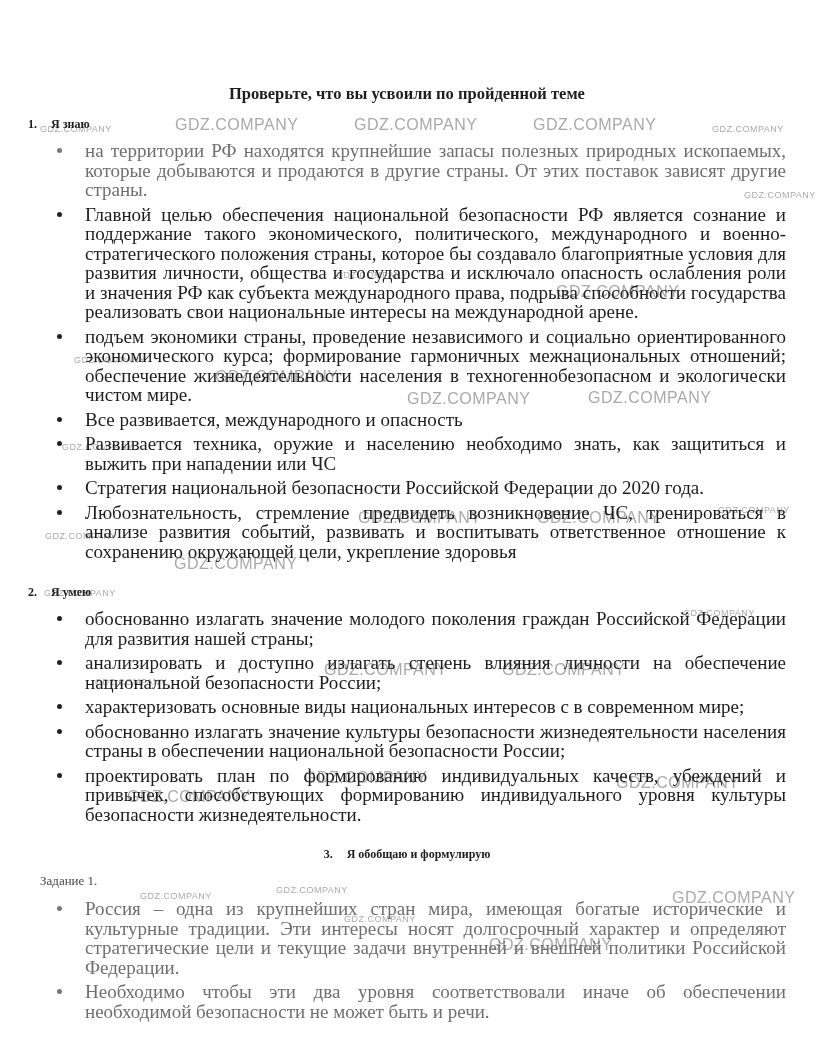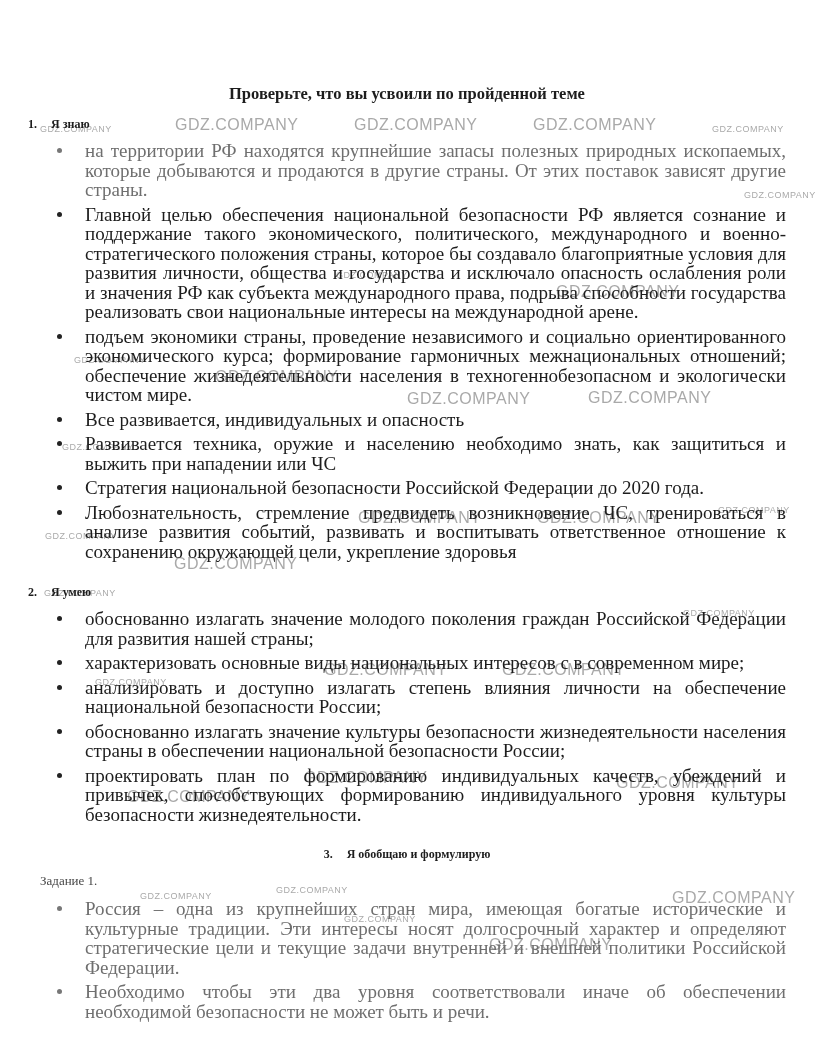--- a/index.html
+++ b/index.html
@@ -143,35 +143,35 @@
 
     <h1 class="title">Проверьте, что вы усвоили по пройденной теме</h1>
 
     <div class="heading">
       <span>1.</span><span class="hgap"></span><span>Я знаю</span>
     </div>
     <ul class="list">
       <li class="item faded"><span>на территории РФ находятся крупнейшие запасы полезных природных ископаемых, которые добываются и продаются в другие страны. От этих поставок зависят другие страны.</span></li>
       <li class="item"><span>Главной целью обеспечения национальной безопасности РФ является сознание и поддержание такого экономического, политического, международного и военно-стратегического положения страны, которое бы создавало благоприятные условия для развития личности, общества и государства и исключало опасность ослабления роли и значения РФ как субъекта международного права, подрыва способности государства реализовать свои национальные интересы на международной арене.</span></li>
       <li class="item"><span>подъем экономики страны, проведение независимого и социально ориентированного экономического курса; формирование гармоничных межнациональных отношений; обеспечение жизнедеятельности населения в техногеннобезопасном и экологически чистом мире.</span></li>
-      <li class="item"><span>Все развивается, индивидуальных и опасность</span></li>
+      <li class="item"><span>Все развивается, международного и опасность</span></li>
       <li class="item"><span>Развивается техника, оружие и населению необходимо знать, как защититься и выжить при нападении или ЧС</span></li>
       <li class="item"><span>Стратегия национальной безопасности Российской Федерации до 2020 года.</span></li>
       <li class="item"><span>Любознательность, стремление предвидеть возникновение ЧС, тренироваться в анализе развития событий, развивать и воспитывать ответственное отношение к сохранению окружающей цели, укрепление здоровья</span></li>
     </ul>
 
     <div class="section-gap"></div>
 
     <div class="heading">
       <span>2.</span><span class="hgap"></span><span>Я умею</span>
     </div>
     <ul class="list">
       <li class="item"><span>обоснованно излагать значение молодого поколения граждан Российской Федерации для развития нашей страны;</span></li>
+      <li class="item"><span>анализировать и доступно излагать степень влияния личности на обеспечение национальной безопасности России;</span></li>
       <li class="item"><span>характеризовать основные виды национальных интересов с в современном мире;</span></li>
-      <li class="item"><span>анализировать и доступно излагать степень влияния личности на обеспечение национальной безопасности России;</span></li>
       <li class="item"><span>обоснованно излагать значение культуры безопасности жизнедеятельности населения страны в обеспечении национальной безопасности России;</span></li>
       <li class="item"><span>проектировать план по формированию индивидуальных качеств, убеждений и привычек, способствующих формированию индивидуального уровня культуры безопасности жизнедеятельности.</span></li>
     </ul>
 
     <div class="heading centered">
       <span>3.</span><span class="hgap"></span><span>Я обобщаю и формулирую</span>
     </div>
     <div class="subheading">Задание 1.</div>
     <ul class="list">
       <li class="item faded"><span>Россия – одна из крупнейших стран мира, имеющая богатые исторические и культурные традиции. Эти интересы носят долгосрочный характер и определяют стратегические цели и текущие задачи внутренней и внешней политики Российской Федерации.</span></li>

